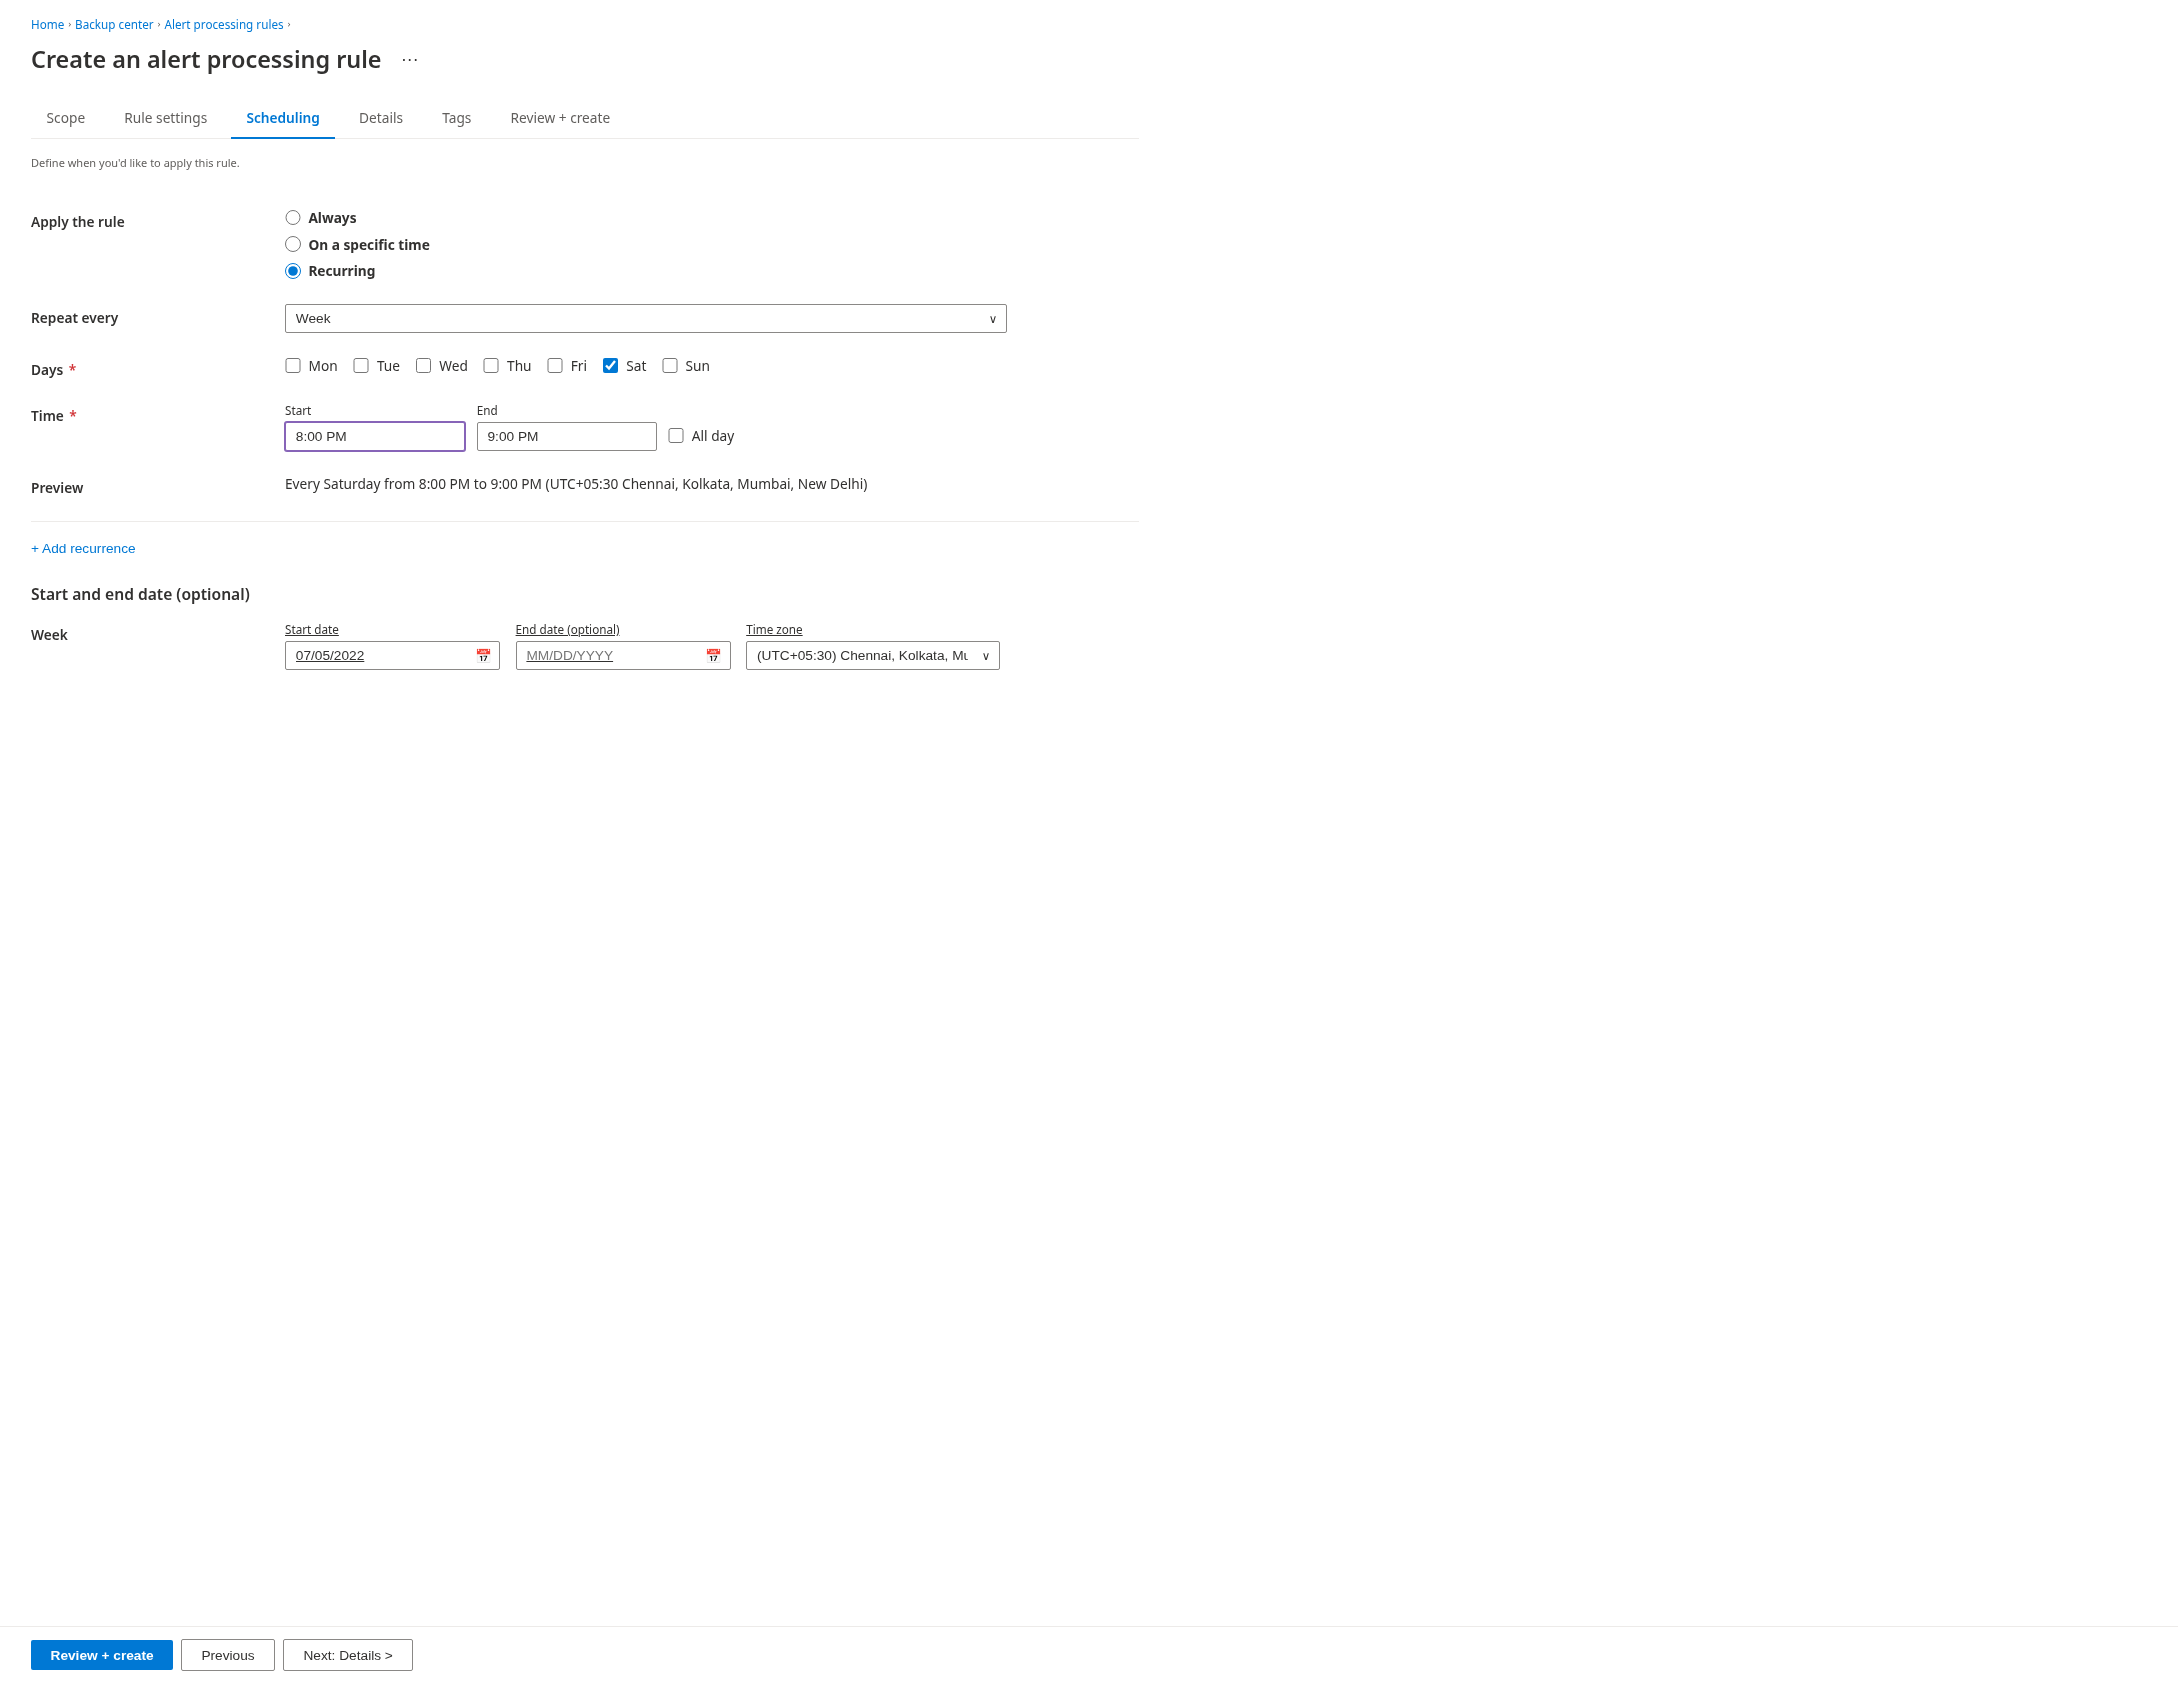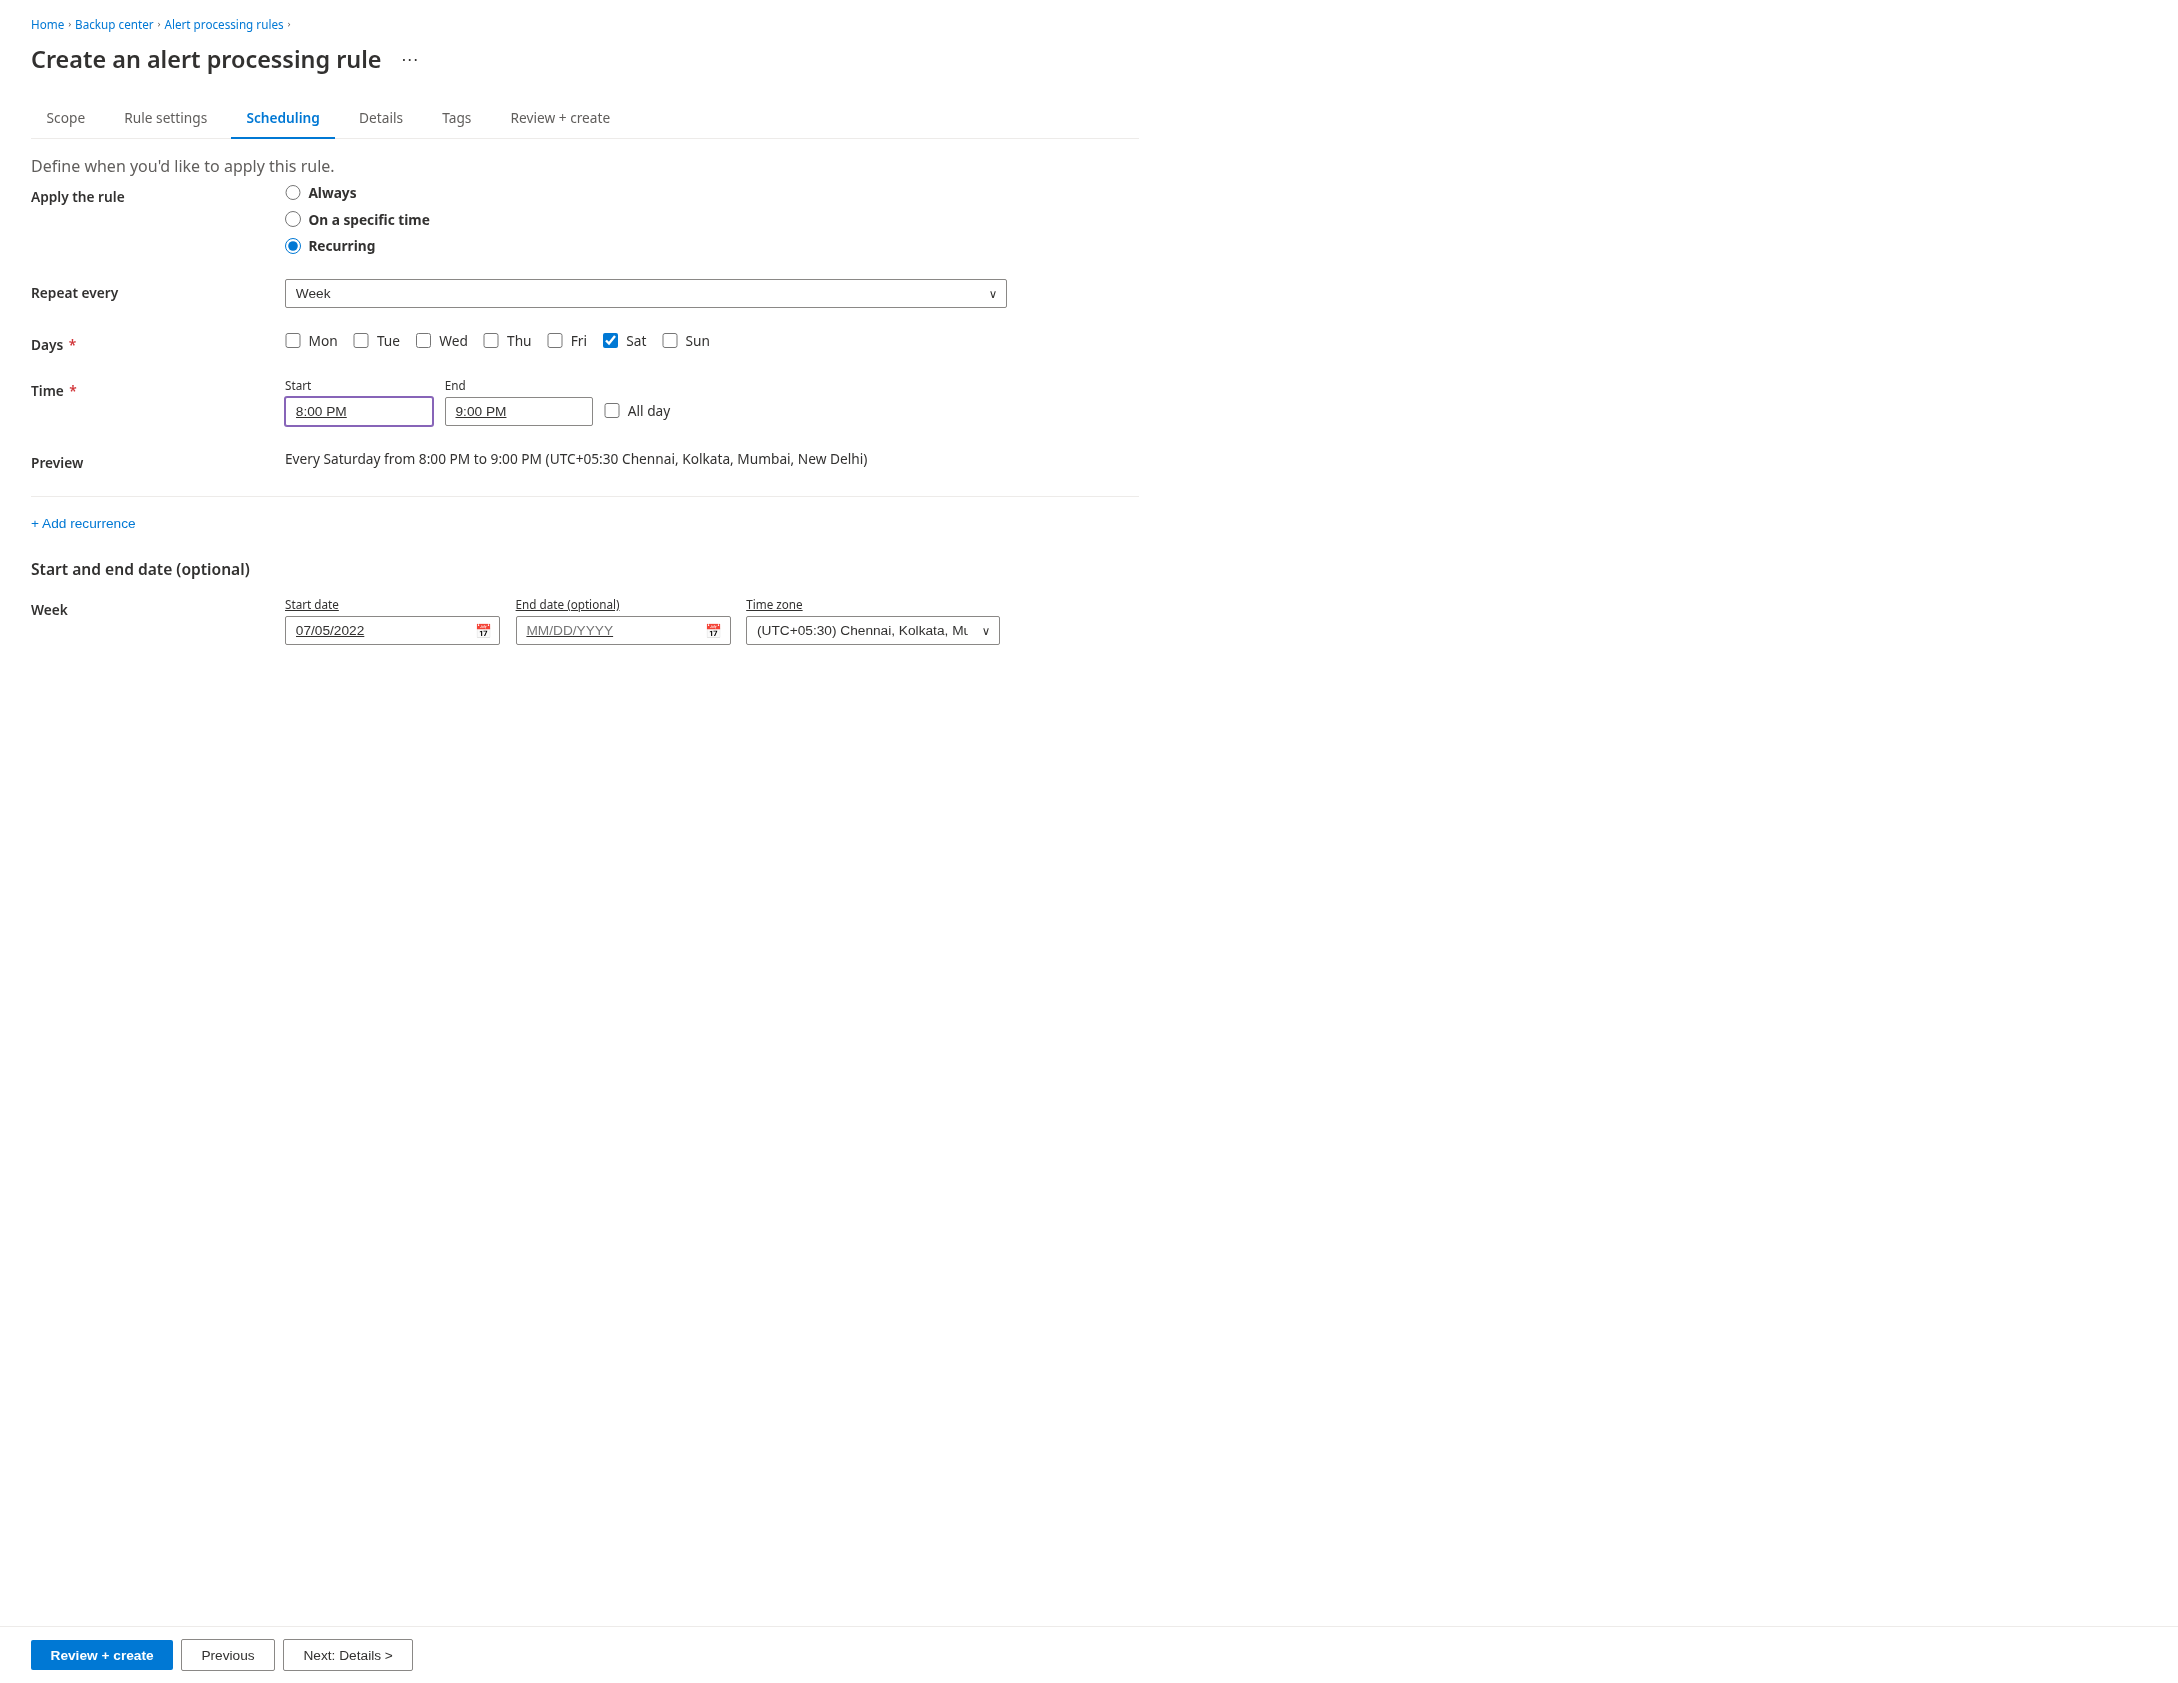--- a/index.html
+++ b/index.html
@@ -64,23 +64,23 @@
       border-bottom: 2px solid transparent;
       margin-bottom: -1px;
       white-space: nowrap;
     }
     .tab.active {
       color: #0078d4;
       border-bottom-color: #0078d4;
       font-weight: 600;
     }
     .subtitle {
-      font-size: 16px;
+      font-size: 11px;
       color: #605e5c;
-      margin-bottom: 6px;
+      margin-bottom: 38px;
     }
     .form-section {
       margin-bottom: 31px;
     }
     .form-row {
       display: flex;
       align-items: flex-start;
       margin-bottom: 23.4px;
     }
     .form-label {
@@ -182,22 +182,21 @@
     .time-field-label {
       font-size: 11.7px;
       color: #323130;
     }
     .time-input {
       padding: 5.9px 9.8px;
       border: 1px solid #8a8886;
       border-radius: 2px;
       font-size: 13.7px;
       color: #323130;
-      width: 148px;
-      text-decoration: underline;
+      width: 180px;
     }
     .time-input.active {
       border-color: #8764b8;
       box-shadow: 0 0 0 1px #8764b8;
     }
     .allday-checkbox {
       display: flex;
       align-items: center;
       gap: 7.8px;
       cursor: pointer;

